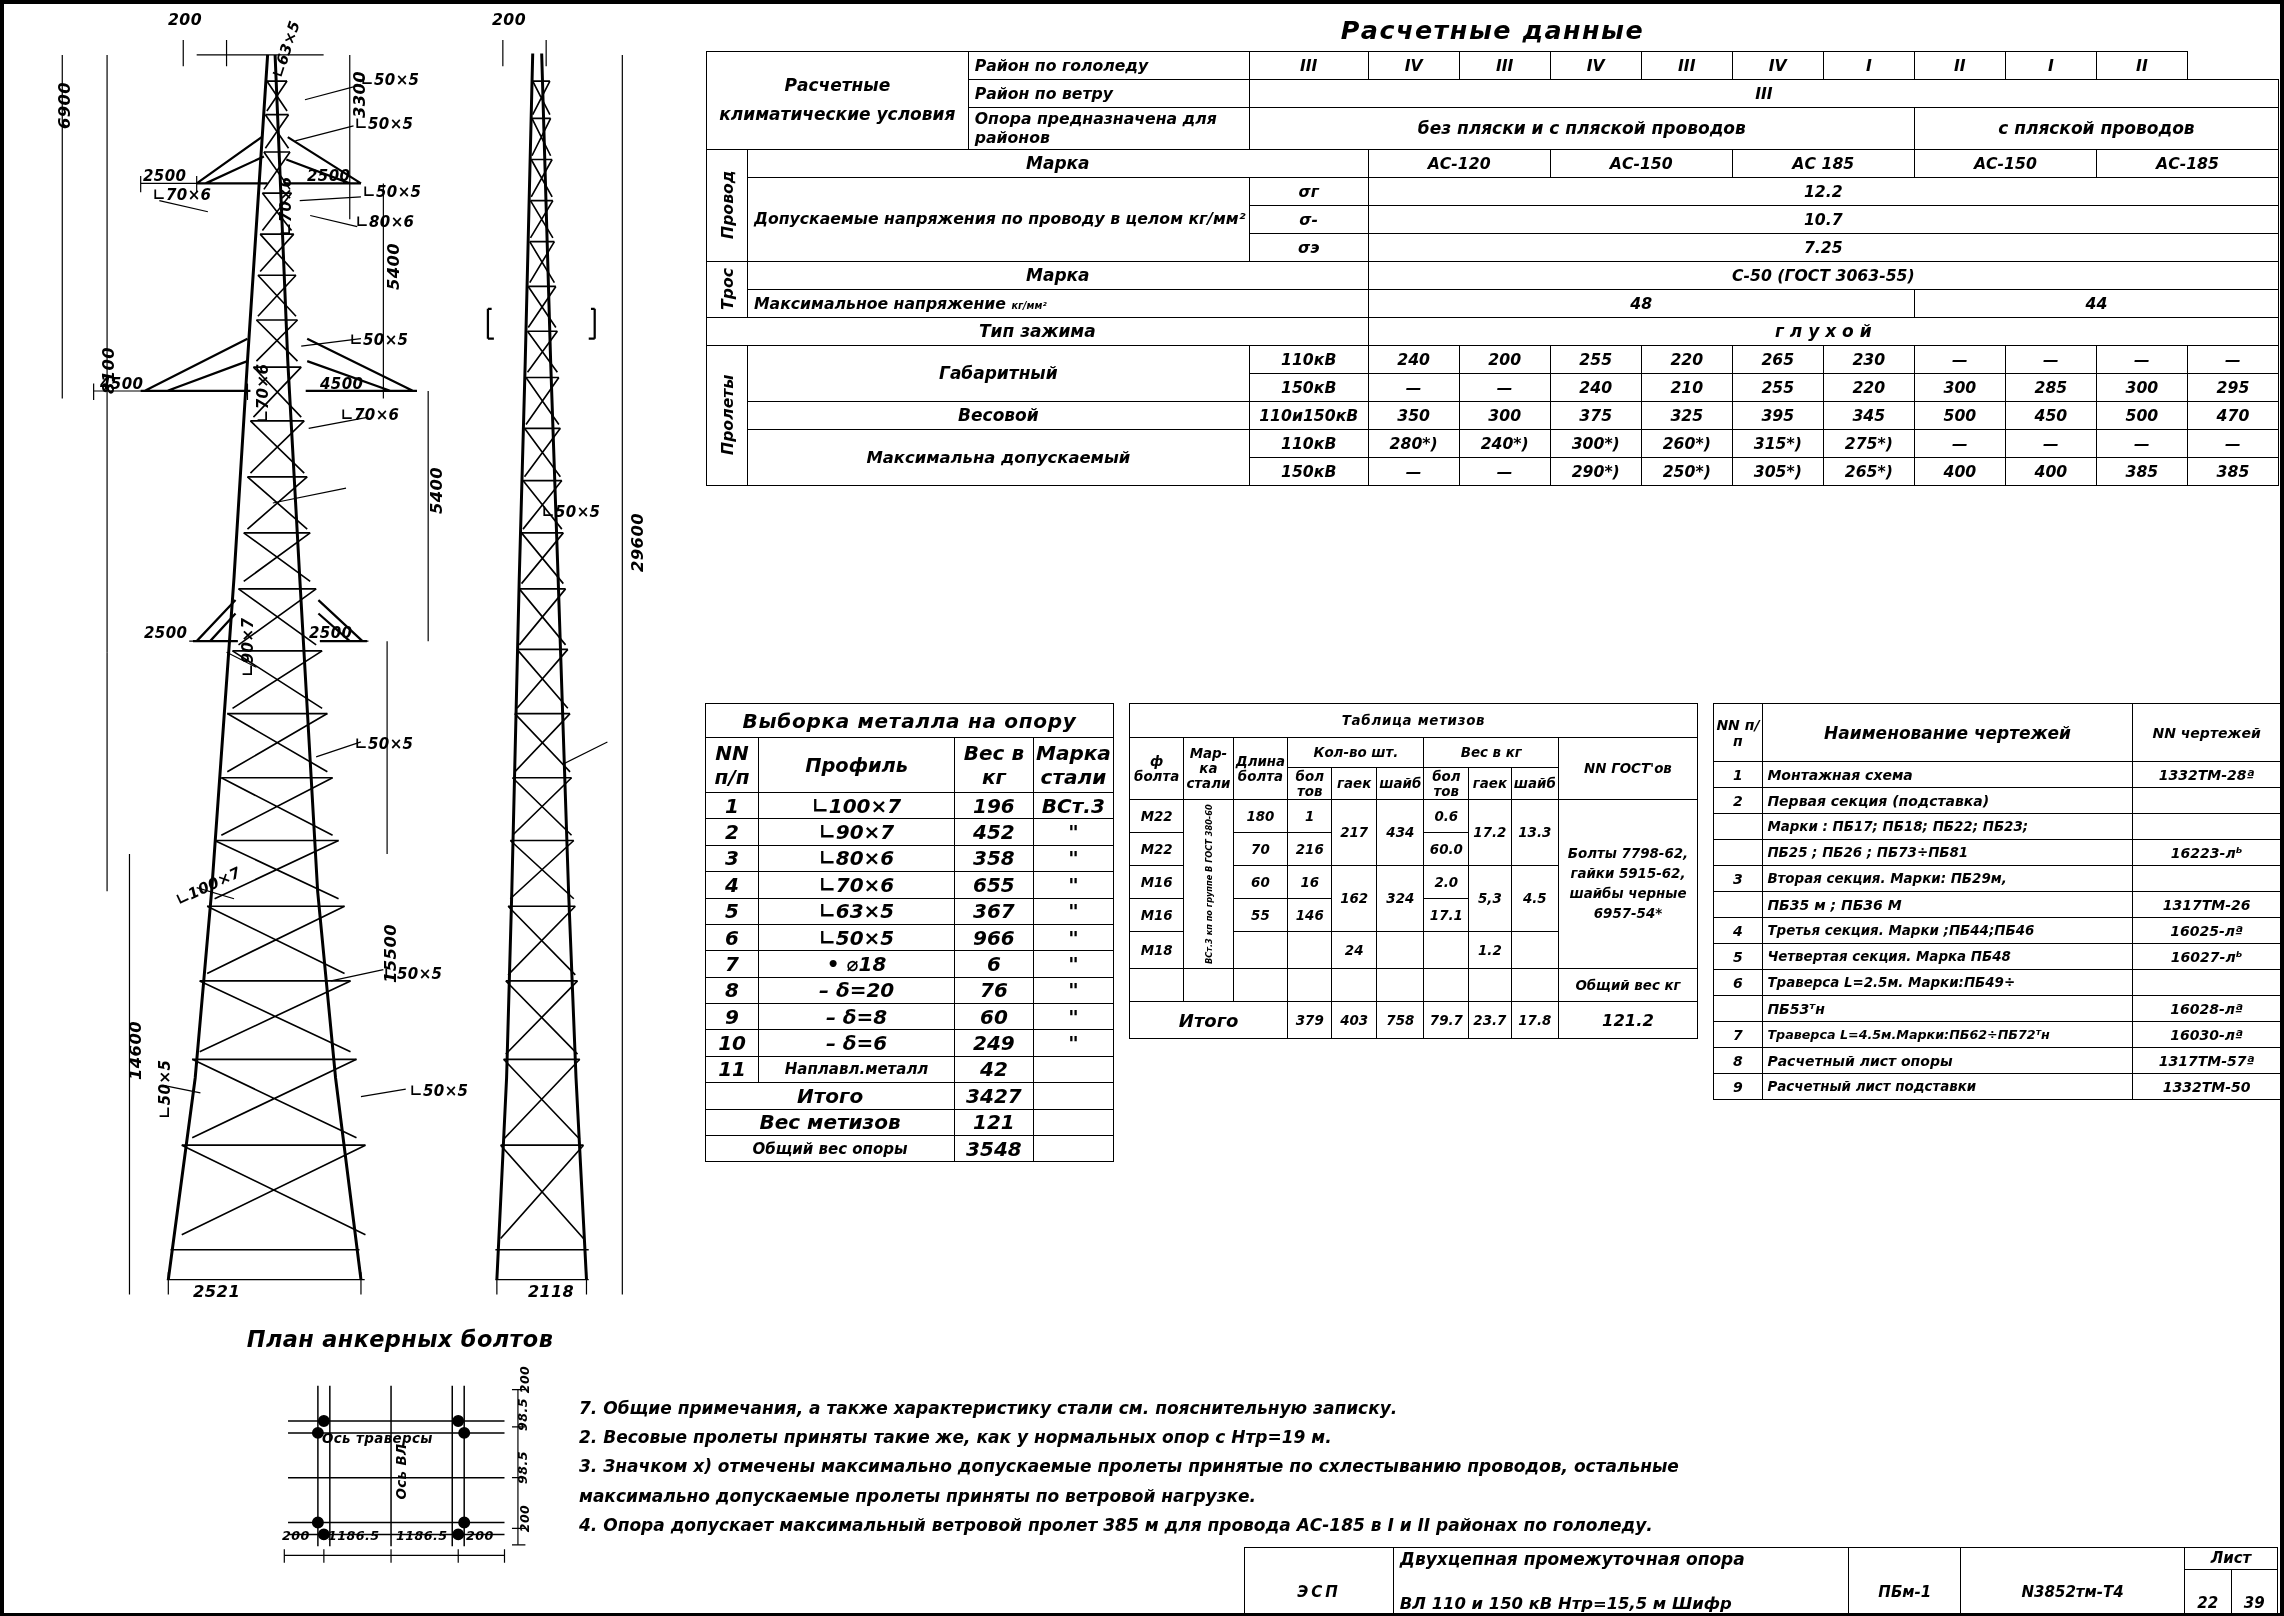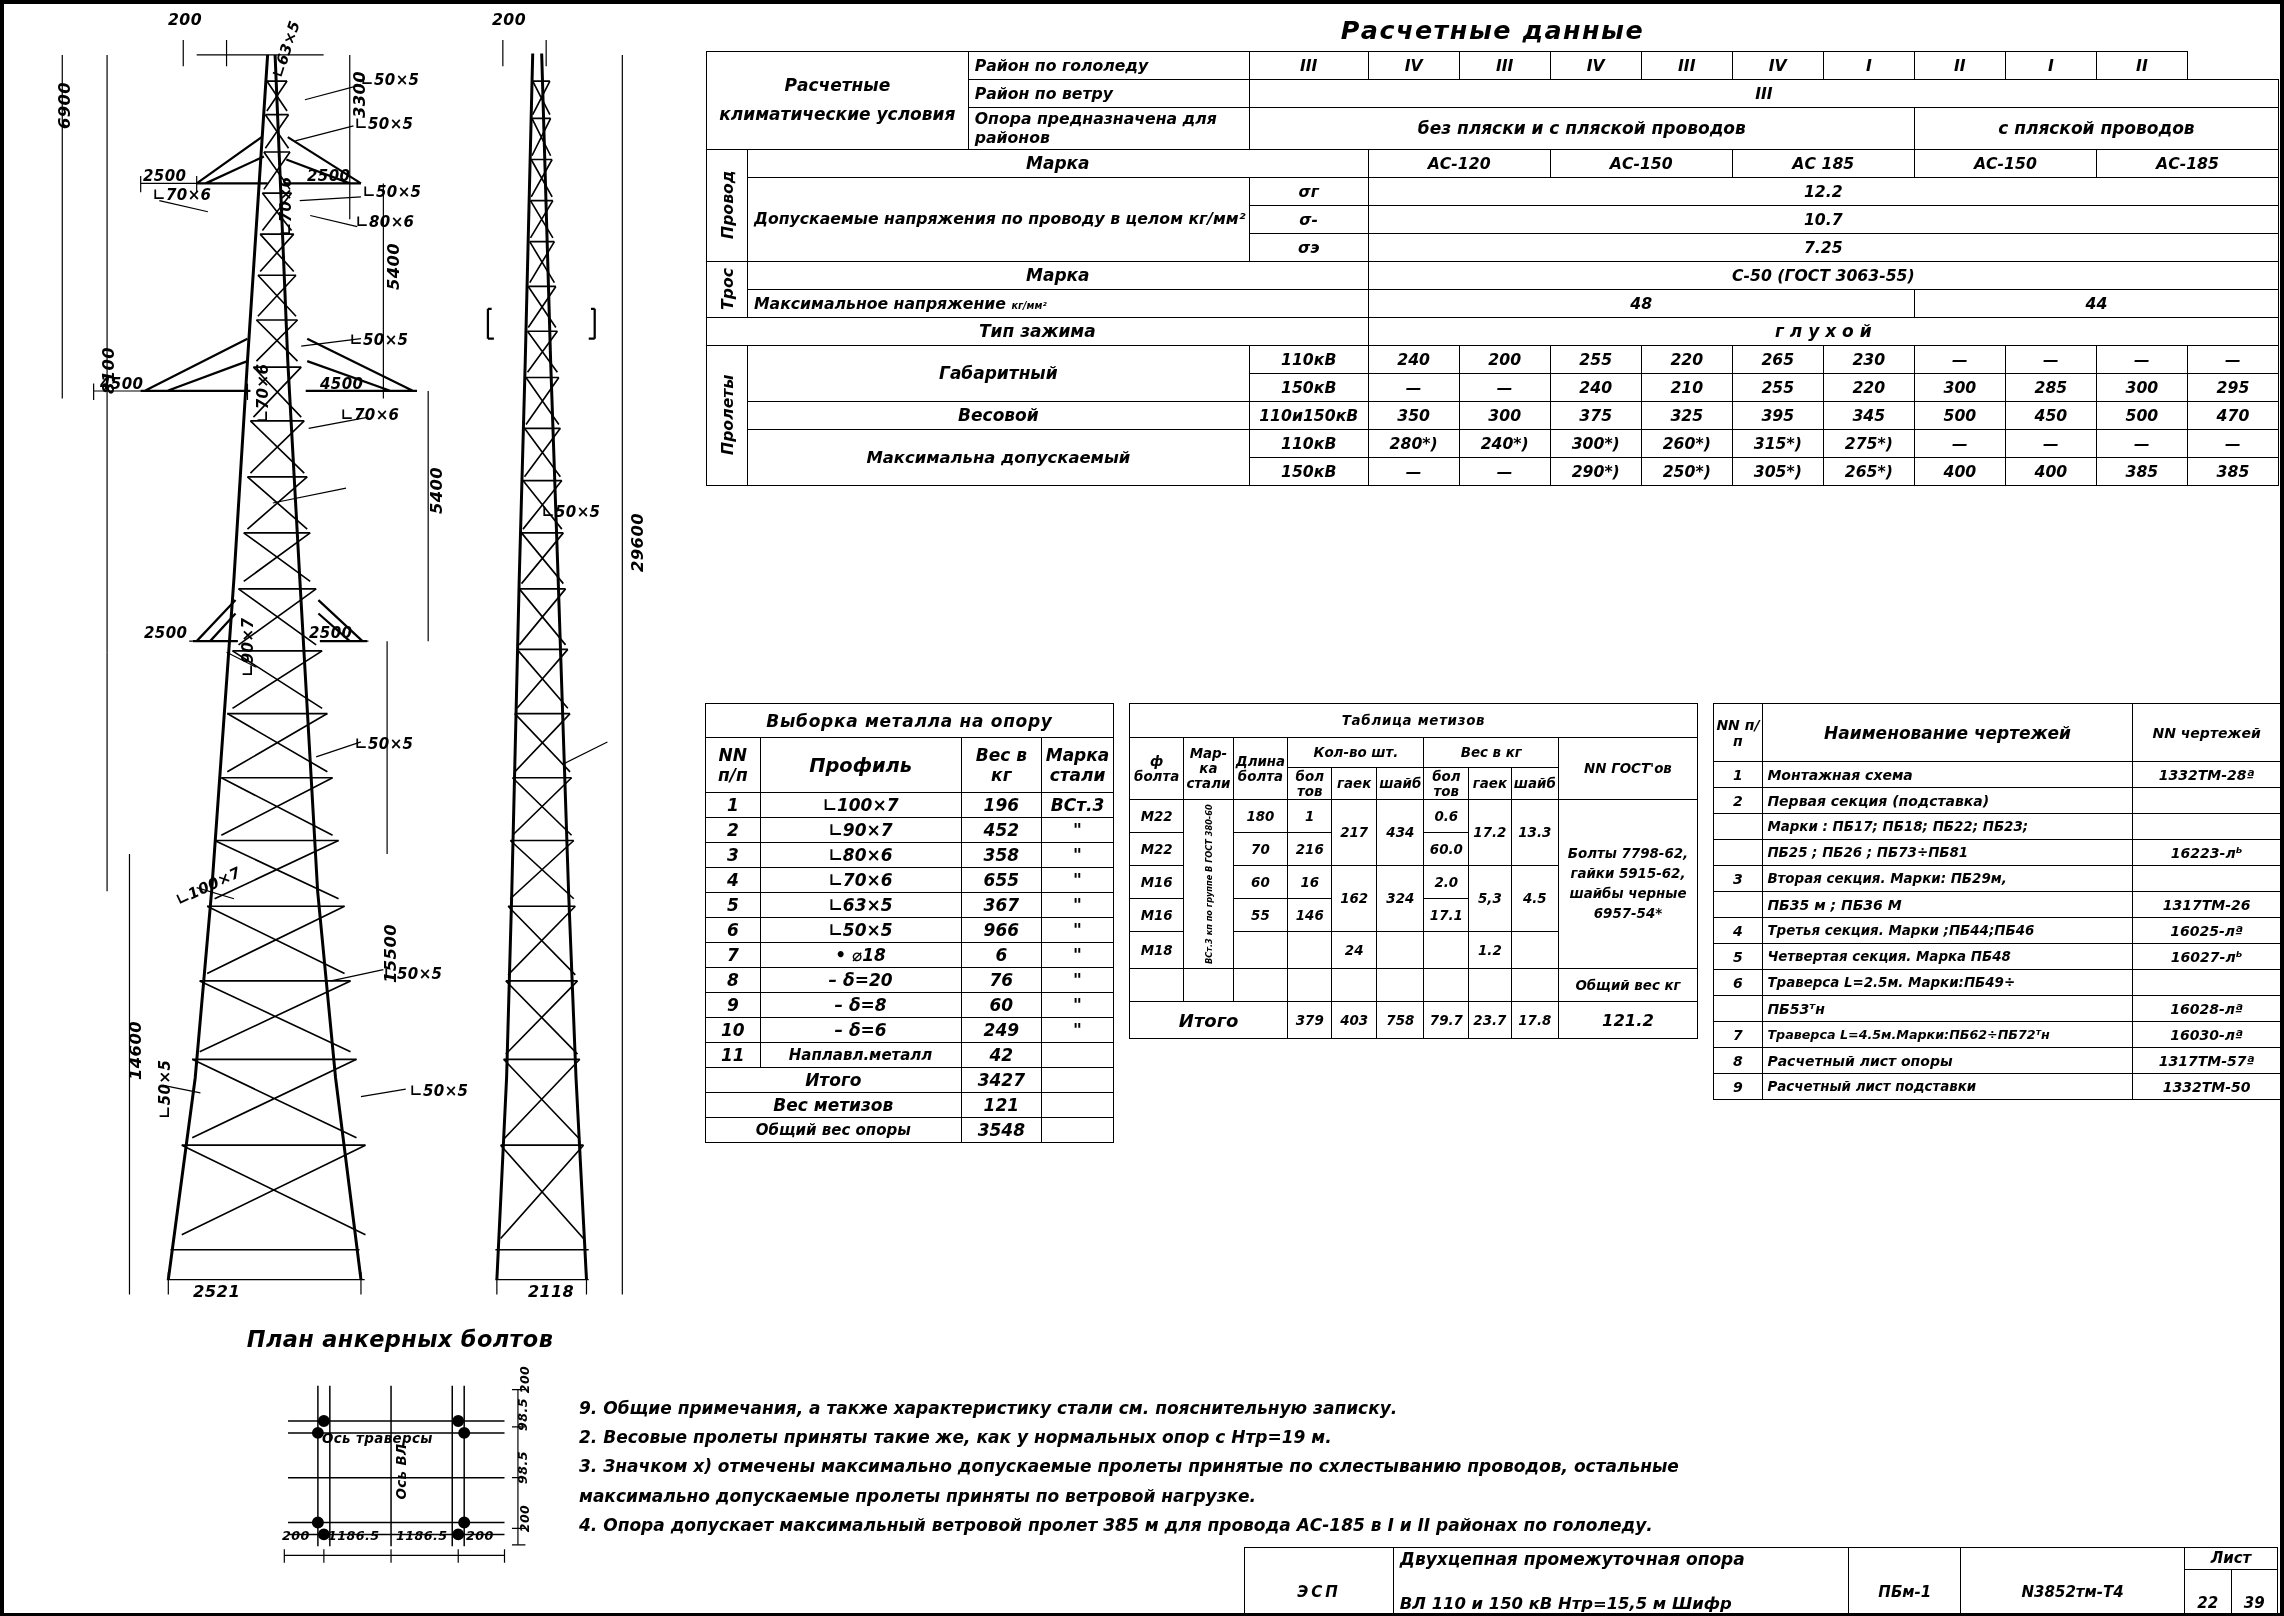--- a/index.html
+++ b/index.html
@@ -36,21 +36,21 @@
   .vlabel { writing-mode:vertical-rl; transform:rotate(180deg); white-space:nowrap;
             font-size:15.7px; }
   .lbl-l { text-align:left; padding-left:6px; }
   .roman { font-size:18px; }
   .small { font-size:11.2px; }
   .xsmall { font-size:9.7px; }
 
   
   #metal-table { position:absolute; left:701px; top:699px; width:409px; }
   #metal-table table { width:409px; }
-  #metal-table td { font-size:17px; height:25px; }
+  #metal-table td { font-size:20px; height:25px; }
   .tbl-caption { text-align:center; font-size:21px; height:34px !important; letter-spacing:0.7px; }
 
   #hw-table { position:absolute; left:1125px; top:699px; width:614px; }
   #hw-table table { width:569px; }
   #hw-table td { font-size:13.4px; height:21px; }
 
   #dwg-table { position:absolute; left:1709px; top:699px; width:568px; }
   #dwg-table table { width:568px; }
   #dwg-table td { font-size:14px; height:26px; }
   .dleft { text-align:left; padding-left:4.5px; }
@@ -734,21 +734,21 @@
       <tr>
             <td>9</td>
             <td class="dleft" style="font-size:13.4px">Расчетный лист подставки</td>
             <td>1332ТМ-50</td>
           </tr>
     </tbody>
       </table>
   </div>
 
   <div id="notes-list">
-    <div>9. Общие примечания, а также характеристику стали см. пояснительную записку.</div>
+    <div>7. Общие примечания, а также характеристику стали см. пояснительную записку.</div>
     <div>2. Весовые пролеты приняты такие же, как у нормальных опор с Hтр=19 м.</div>
     <div>3. Значком х) отмечены максимально допускаемые пролеты принятые по схлестыванию проводов, остальные</div>
     <div>   максимально допускаемые пролеты приняты по ветровой нагрузке.</div>
     <div>4. Опора допускает максимальный ветровой пролет 385 м для провода АС-185 в I и II районах по гололеду.</div>
   </div>
 
   <div id="titleblock">
     <table>
       <colgroup>
           <col style="width:149px">

